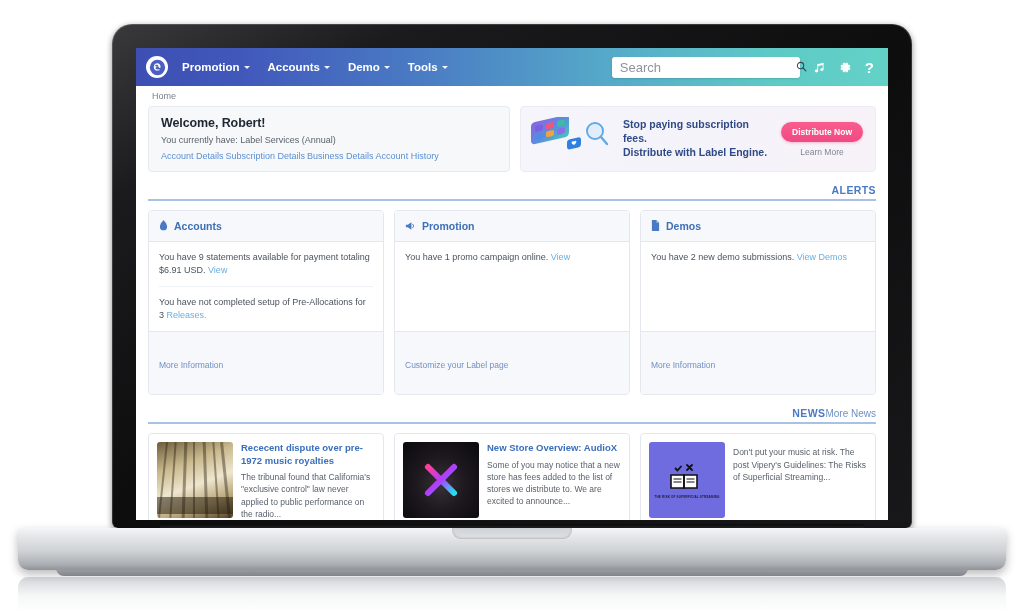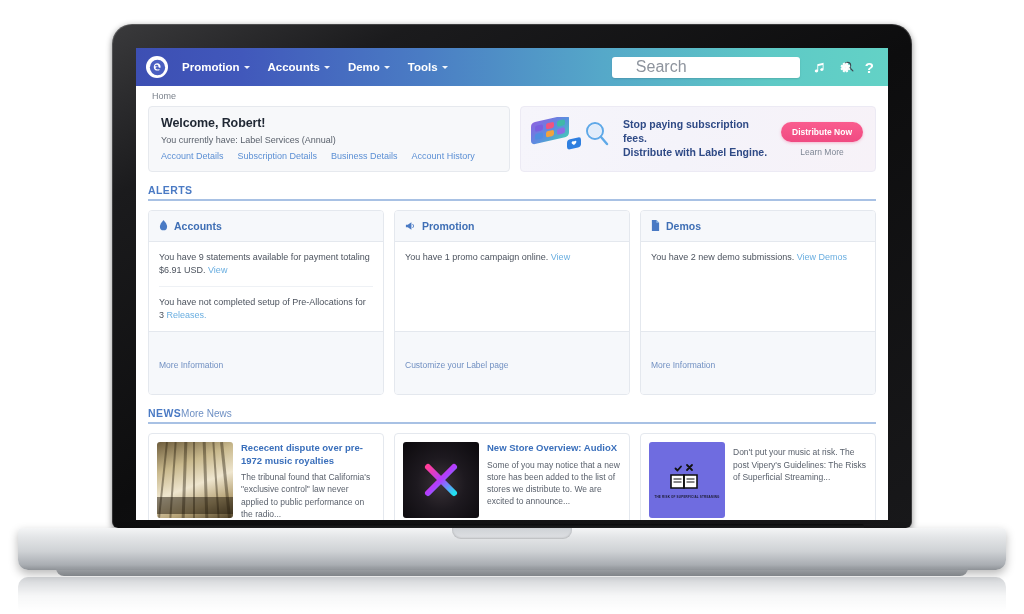--- a/index.html
+++ b/index.html
@@ -150,25 +150,24 @@
     width: 188px; height: 21px;
     background: #ffffff;
     border-radius: 3px;
     display: flex; align-items: center;
     padding: 0 6px 0 8px;
     box-shadow: 0 1px 2px rgba(0,0,0,0.13);
   }
   .search-box input {
     border: none; outline: none;
     flex: 1;
-    font-size: 16px;
+    font-size: 13px;
     color: #5c6470;
     font-family: "Liberation Sans", sans-serif;
     background: transparent;
-    margin-left: 16px;
   }
   .search-box input::placeholder { color: #8d939d; }
   .nav-icon { color:#ffffff; display:flex; align-items:center; cursor:pointer; }
   .nav-icon.qmark { font-size: 15px; font-weight: bold; line-height: 1; }
 
   .breadcrumb {
     height: 20px;
     display: flex; align-items: center;
     padding-left: 16px;
     font-size: 9px;
@@ -186,21 +185,21 @@
 
   .welcome {
     flex: 1 1 0;
     background: #f7f8fa;
     border: 1px solid #e6e9ee;
     border-radius: 4px;
     padding: 9px 12px 10px 12px;
   }
   .welcome h1 { font-size: 12.5px; color: #1f2733; font-weight: bold; letter-spacing: -0.1px; }
   .welcome .sub { font-size: 9px; color: #5b626d; margin-top: 5px; }
-  .welcome .links { margin-top: 6px; display: flex; gap: 14px; flex-wrap: wrap; }
+  .welcome .links { margin-top: 6px; display: flex; gap: 2px; flex-wrap: wrap; }
   .welcome .links a { font-size: 9px; color: #5b8fd4; text-decoration: none; cursor: pointer; }
 
   .promo {
     flex: 1 1 0;
     border: 1px solid #eceaf4;
     border-radius: 4px;
     background: linear-gradient(100deg, #f6f5fb 0%, #f4f3fa 45%, #f7f2f8 100%);
     display: flex; align-items: center;
     padding: 7px 12px 7px 6px;
     position: relative;
@@ -220,21 +219,21 @@
     padding: 5px 11px;
     cursor: pointer;
     white-space: nowrap;
     box-shadow: 0 1px 3px rgba(240,74,130,0.35);
   }
   .learn-more { display:block; font-size: 8.5px; color: #7e8694; margin-top: 5px; text-decoration: none; cursor:pointer; }
 
   
   .section-head {
     margin-top: 12px;
-    display: flex; align-items: flex-end; justify-content: flex-start;
+    display: flex; align-items: flex-end; justify-content: flex-end;
     border-bottom: 2px solid #a8c1e4;
     padding-bottom: 3px;
   }
   .section-head h2 {
     font-size: 10.5px; font-weight: bold; color: #4a7ac4;
     letter-spacing: 0.4px;
   }
   .section-head a { font-size: 10px; color: #6e90c4; text-decoration: none; cursor:pointer; }
 
   
@@ -546,21 +545,21 @@
                       <stop offset="50%" stop-color="#b03dff"></stop>
                       <stop offset="100%" stop-color="#22e0f0"></stop>
                     </linearGradient>
                   </defs>
                   <path d="M9 9 L35 35 M35 9 L9 35" stroke="url(#xg)" stroke-width="6" stroke-linecap="round" fill="none"></path>
                 </svg>
               </div>
             </div>
             <div class="news-body">
               <div class="news-title">New Store Overview: AudioX</div>
-              <div class="news-exc">Some of you may notice that a new store has been added to the list of stores we distribute to. We are excited to announce...</div>
+              <div class="news-exc">Some of you may notice that a new store has fees added to the list of stores we distribute to. We are excited to announce...</div>
             </div>
           </div>
 
           <div class="news-card">
             <div class="thumb">
               <div class="guide">
                 <svg width="40" height="30" viewBox="0 0 40 30">
                   <path d="M10 4.5 l2.6 2.6 M12.6 4.5 l-2.6 2.6" stroke="#111" stroke-width="0" fill="none"></path>
                   <path d="M8.5 6.5 l2 2 l3.5-4" stroke="#111" stroke-width="1.8" fill="none" stroke-linecap="round" stroke-linejoin="round"></path>
                   <path d="M20 3 l5 5 M25 3 l-5 5" stroke="#111" stroke-width="1.8" stroke-linecap="round"></path>

